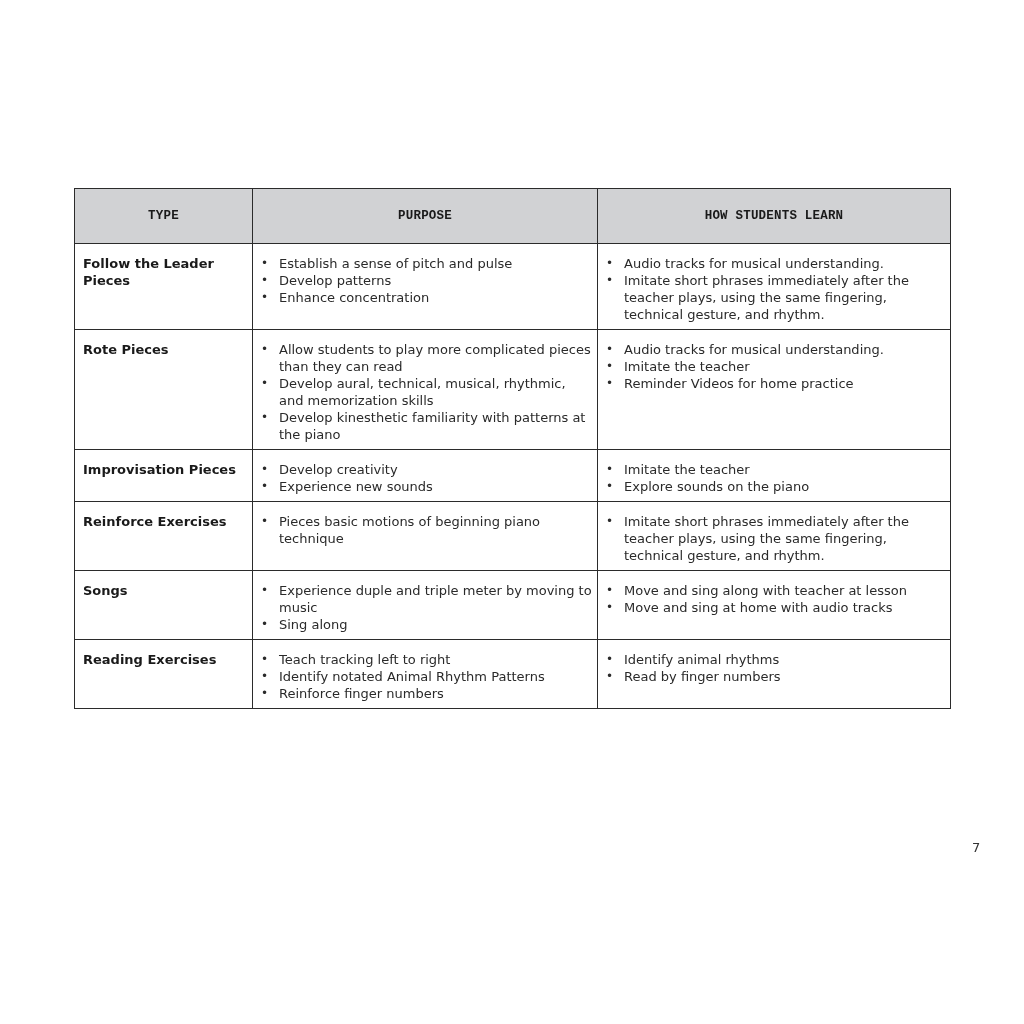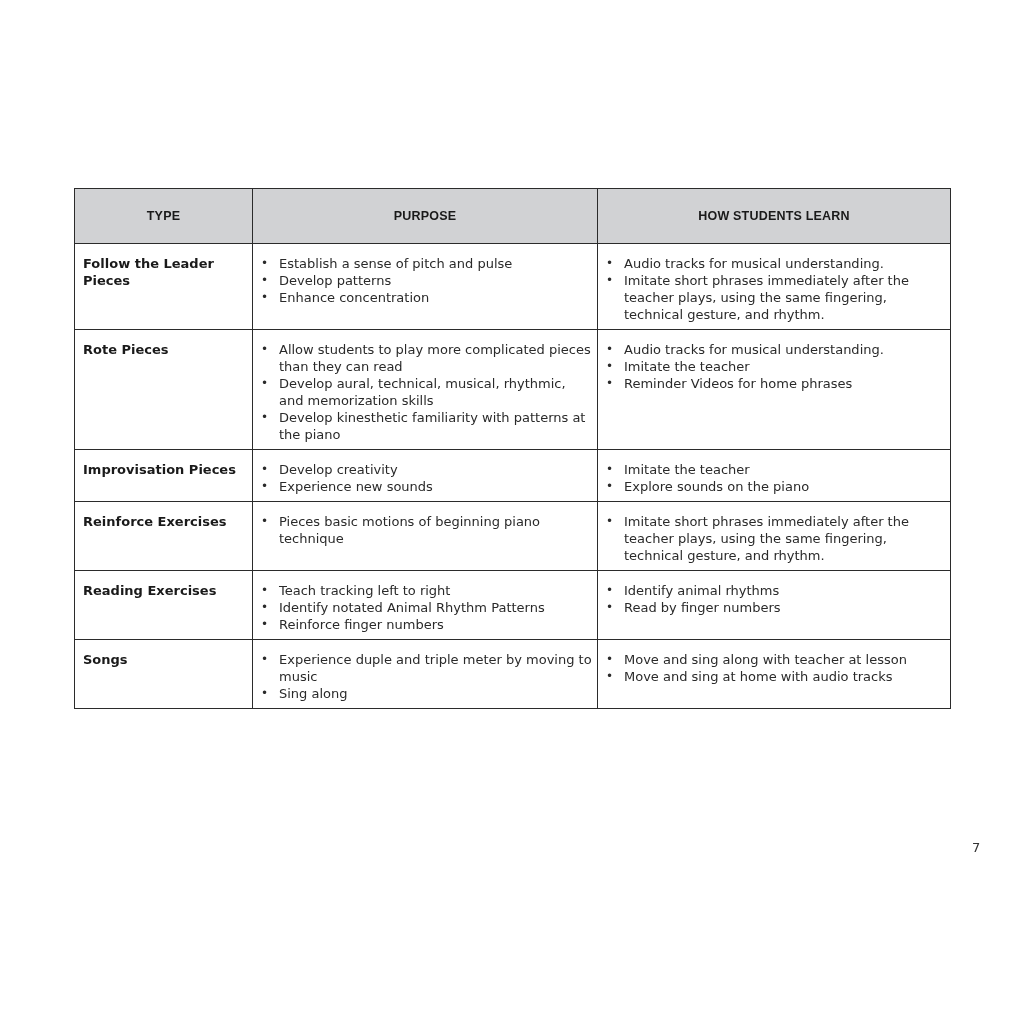--- a/index.html
+++ b/index.html
@@ -27,21 +27,21 @@
     .page-table col.c2 { width: 345px; }
     .page-table col.c3 { width: 353px; }
     .page-table th, .page-table td {
       border: 1.5px solid #2b2b2b;
       vertical-align: top;
     }
     .page-table th {
       background: #d1d2d4;
       height: 54px;
       vertical-align: middle;
-      font-family: Liberation Sans, sans-serif;
+      font-family: Liberation Mono, monospace;
       font-weight: bold;
       font-size: 12.5px;
       letter-spacing: 0.2px;
       text-align: center;
       padding: 0;
     }
     .type-cell {
       text-align: left;
       font-weight: bold;
       font-size: 13px;
@@ -118,21 +118,21 @@
           <ul>
             <li>Allow students to play more complicated pieces than they can read</li>
             <li>Develop aural, technical, musical, rhythmic, and memorization skills</li>
             <li>Develop kinesthetic familiarity with patterns at the piano</li>
           </ul>
         </td>
         <td class="list-cell">
           <ul>
             <li>Audio tracks for musical understanding.</li>
             <li>Imitate the teacher</li>
-            <li>Reminder Videos for home phrases</li>
+            <li>Reminder Videos for home practice</li>
           </ul>
         </td>
       </tr>
       <tr>
         <td class="type-cell">Improvisation Pieces</td>
         <td class="list-cell">
           <ul>
             <li>Develop creativity</li>
             <li>Experience new sounds</li>
           </ul>
@@ -151,46 +151,46 @@
             <li>Pieces basic motions of beginning piano technique</li>
           </ul>
         </td>
         <td class="list-cell">
           <ul>
             <li>Imitate short phrases immediately after the teacher plays, using the same fingering, technical gesture, and rhythm.</li>
           </ul>
         </td>
       </tr>
       <tr>
+        <td class="type-cell">Songs</td>
+        <td class="list-cell">
+          <ul>
+            <li>Experience duple and triple meter by moving to music</li>
+            <li>Sing along</li>
+          </ul>
+        </td>
+        <td class="list-cell">
+          <ul>
+            <li>Move and sing along with teacher at lesson</li>
+            <li>Move and sing at home with audio tracks</li>
+          </ul>
+        </td>
+      </tr>
+      <tr>
         <td class="type-cell">Reading Exercises</td>
         <td class="list-cell">
           <ul>
             <li>Teach tracking left to right</li>
             <li>Identify notated Animal Rhythm Patterns</li>
             <li>Reinforce finger numbers</li>
           </ul>
         </td>
         <td class="list-cell">
           <ul>
             <li>Identify animal rhythms</li>
             <li>Read by finger numbers</li>
           </ul>
         </td>
       </tr>
-      <tr>
-        <td class="type-cell">Songs</td>
-        <td class="list-cell">
-          <ul>
-            <li>Experience duple and triple meter by moving to music</li>
-            <li>Sing along</li>
-          </ul>
-        </td>
-        <td class="list-cell">
-          <ul>
-            <li>Move and sing along with teacher at lesson</li>
-            <li>Move and sing at home with audio tracks</li>
-          </ul>
-        </td>
-      </tr>
     </tbody>
 </table>
 
 <div class="page-number">7</div>
 
 </body></html>

